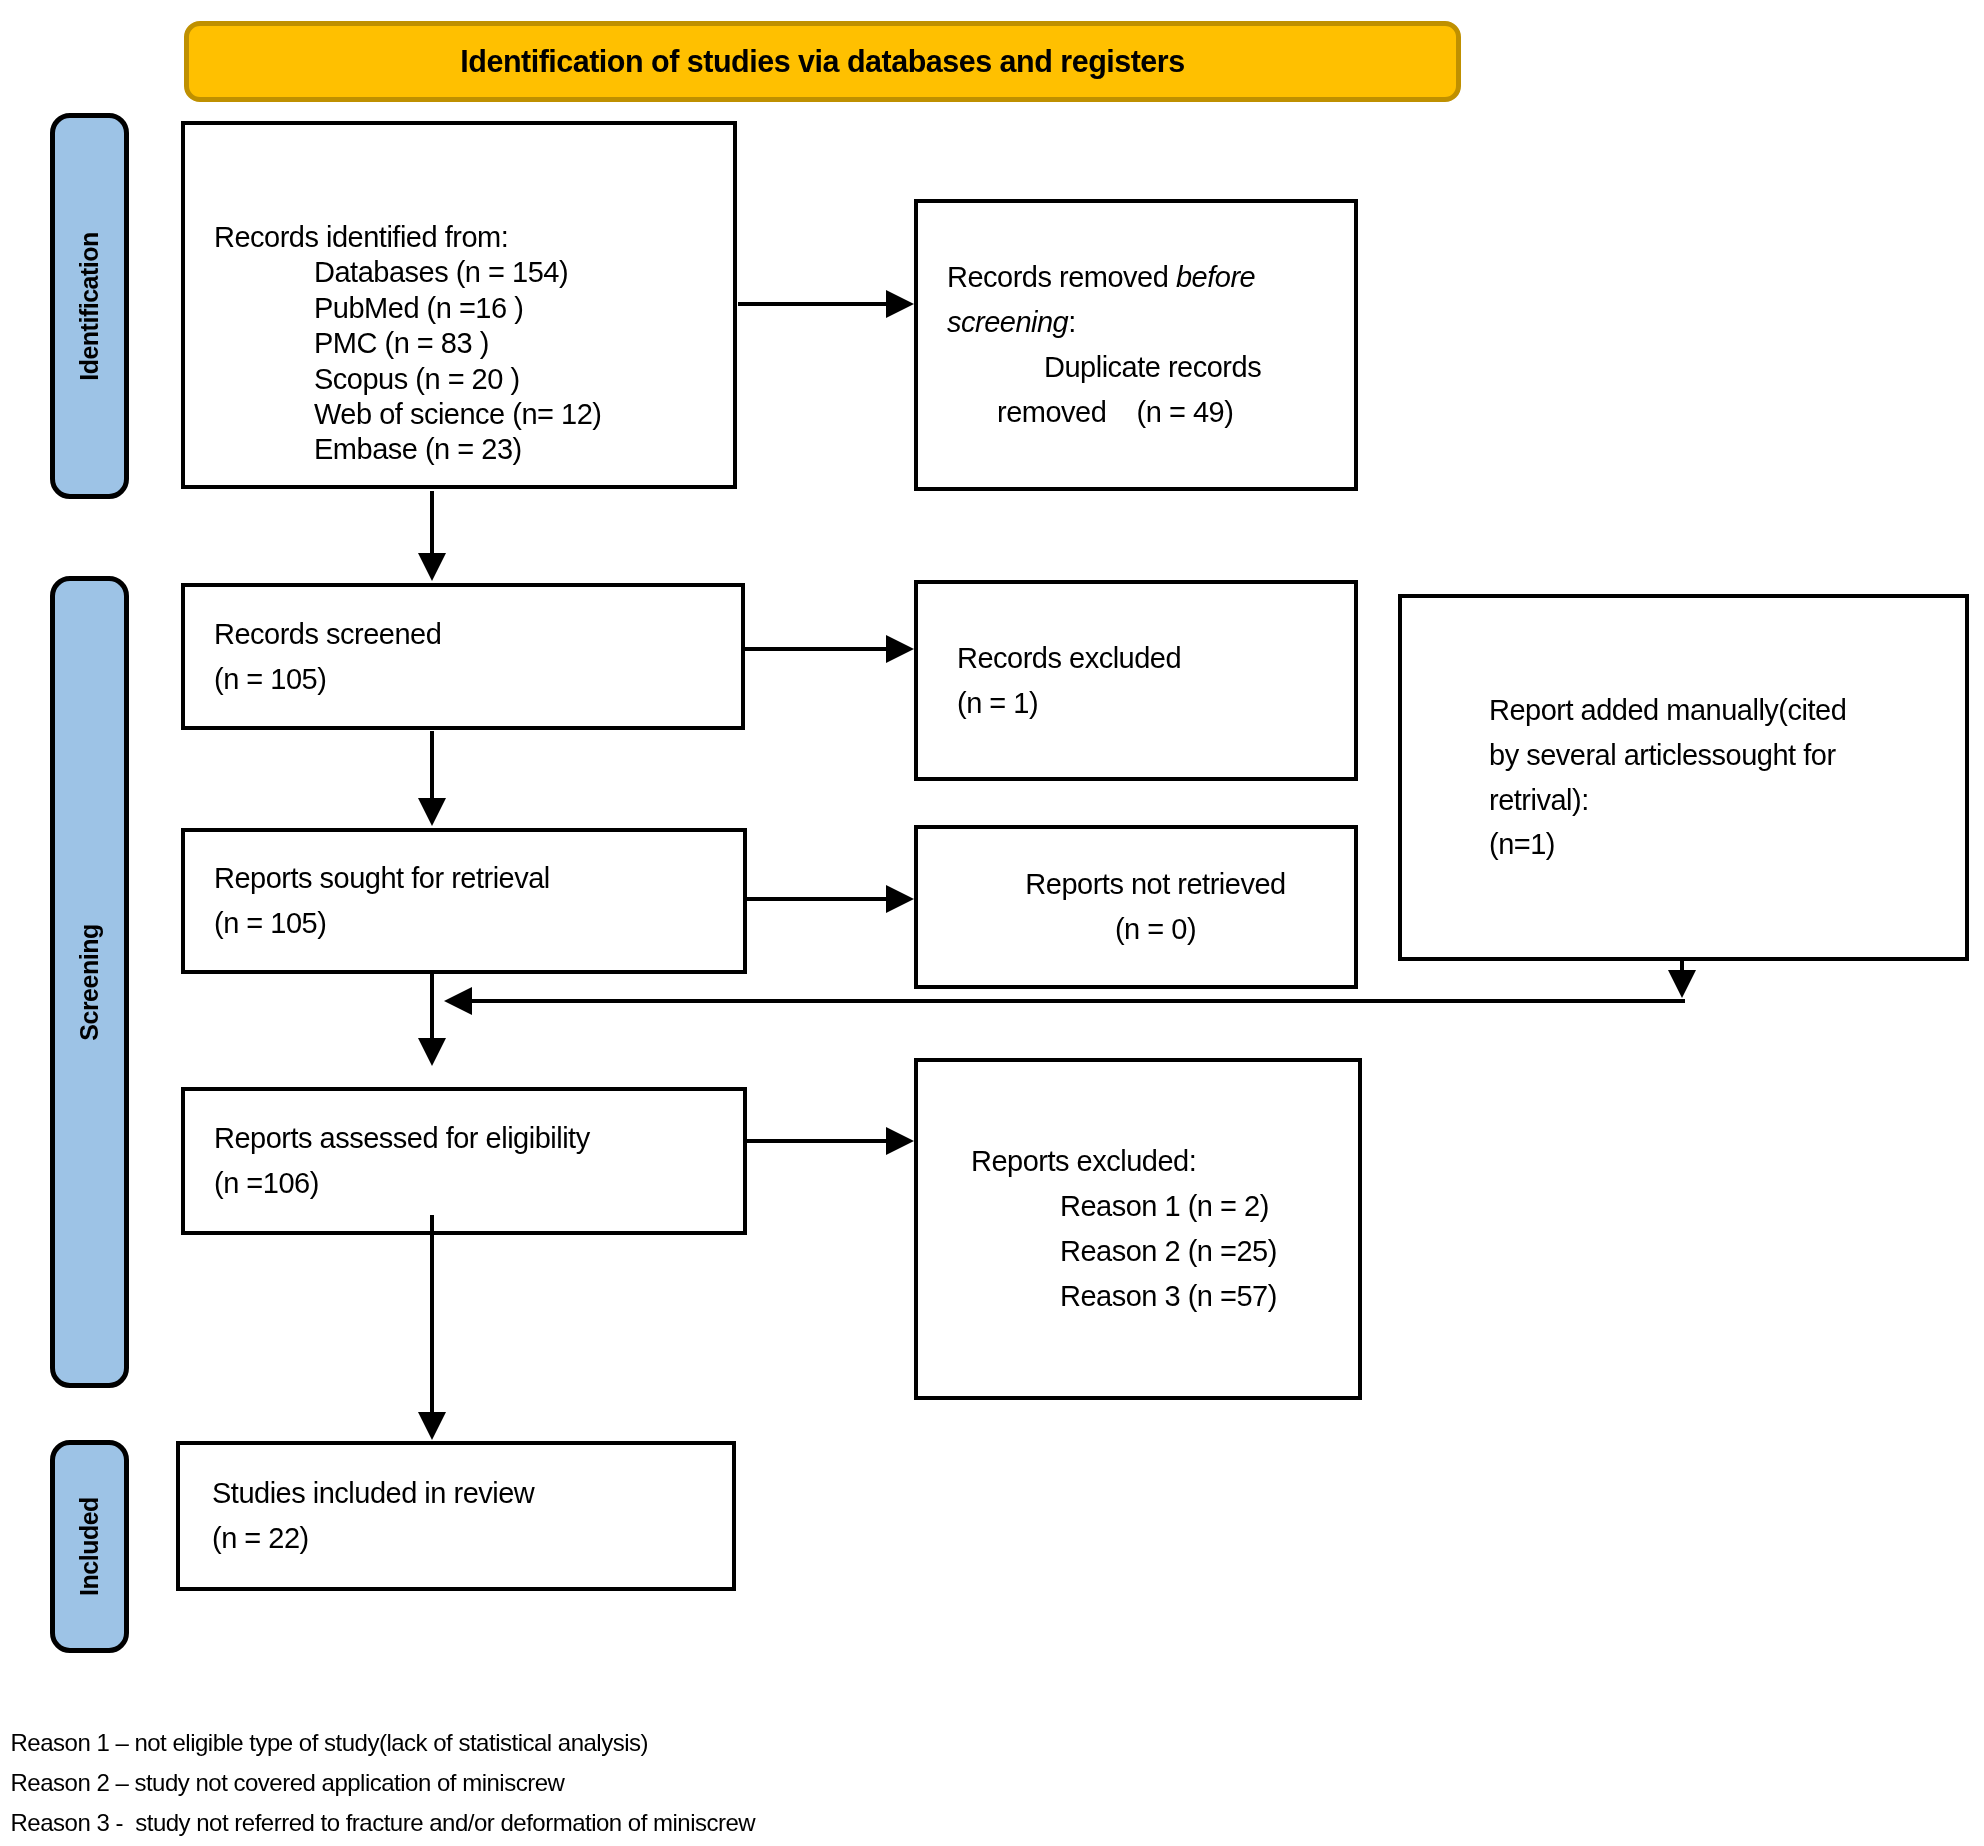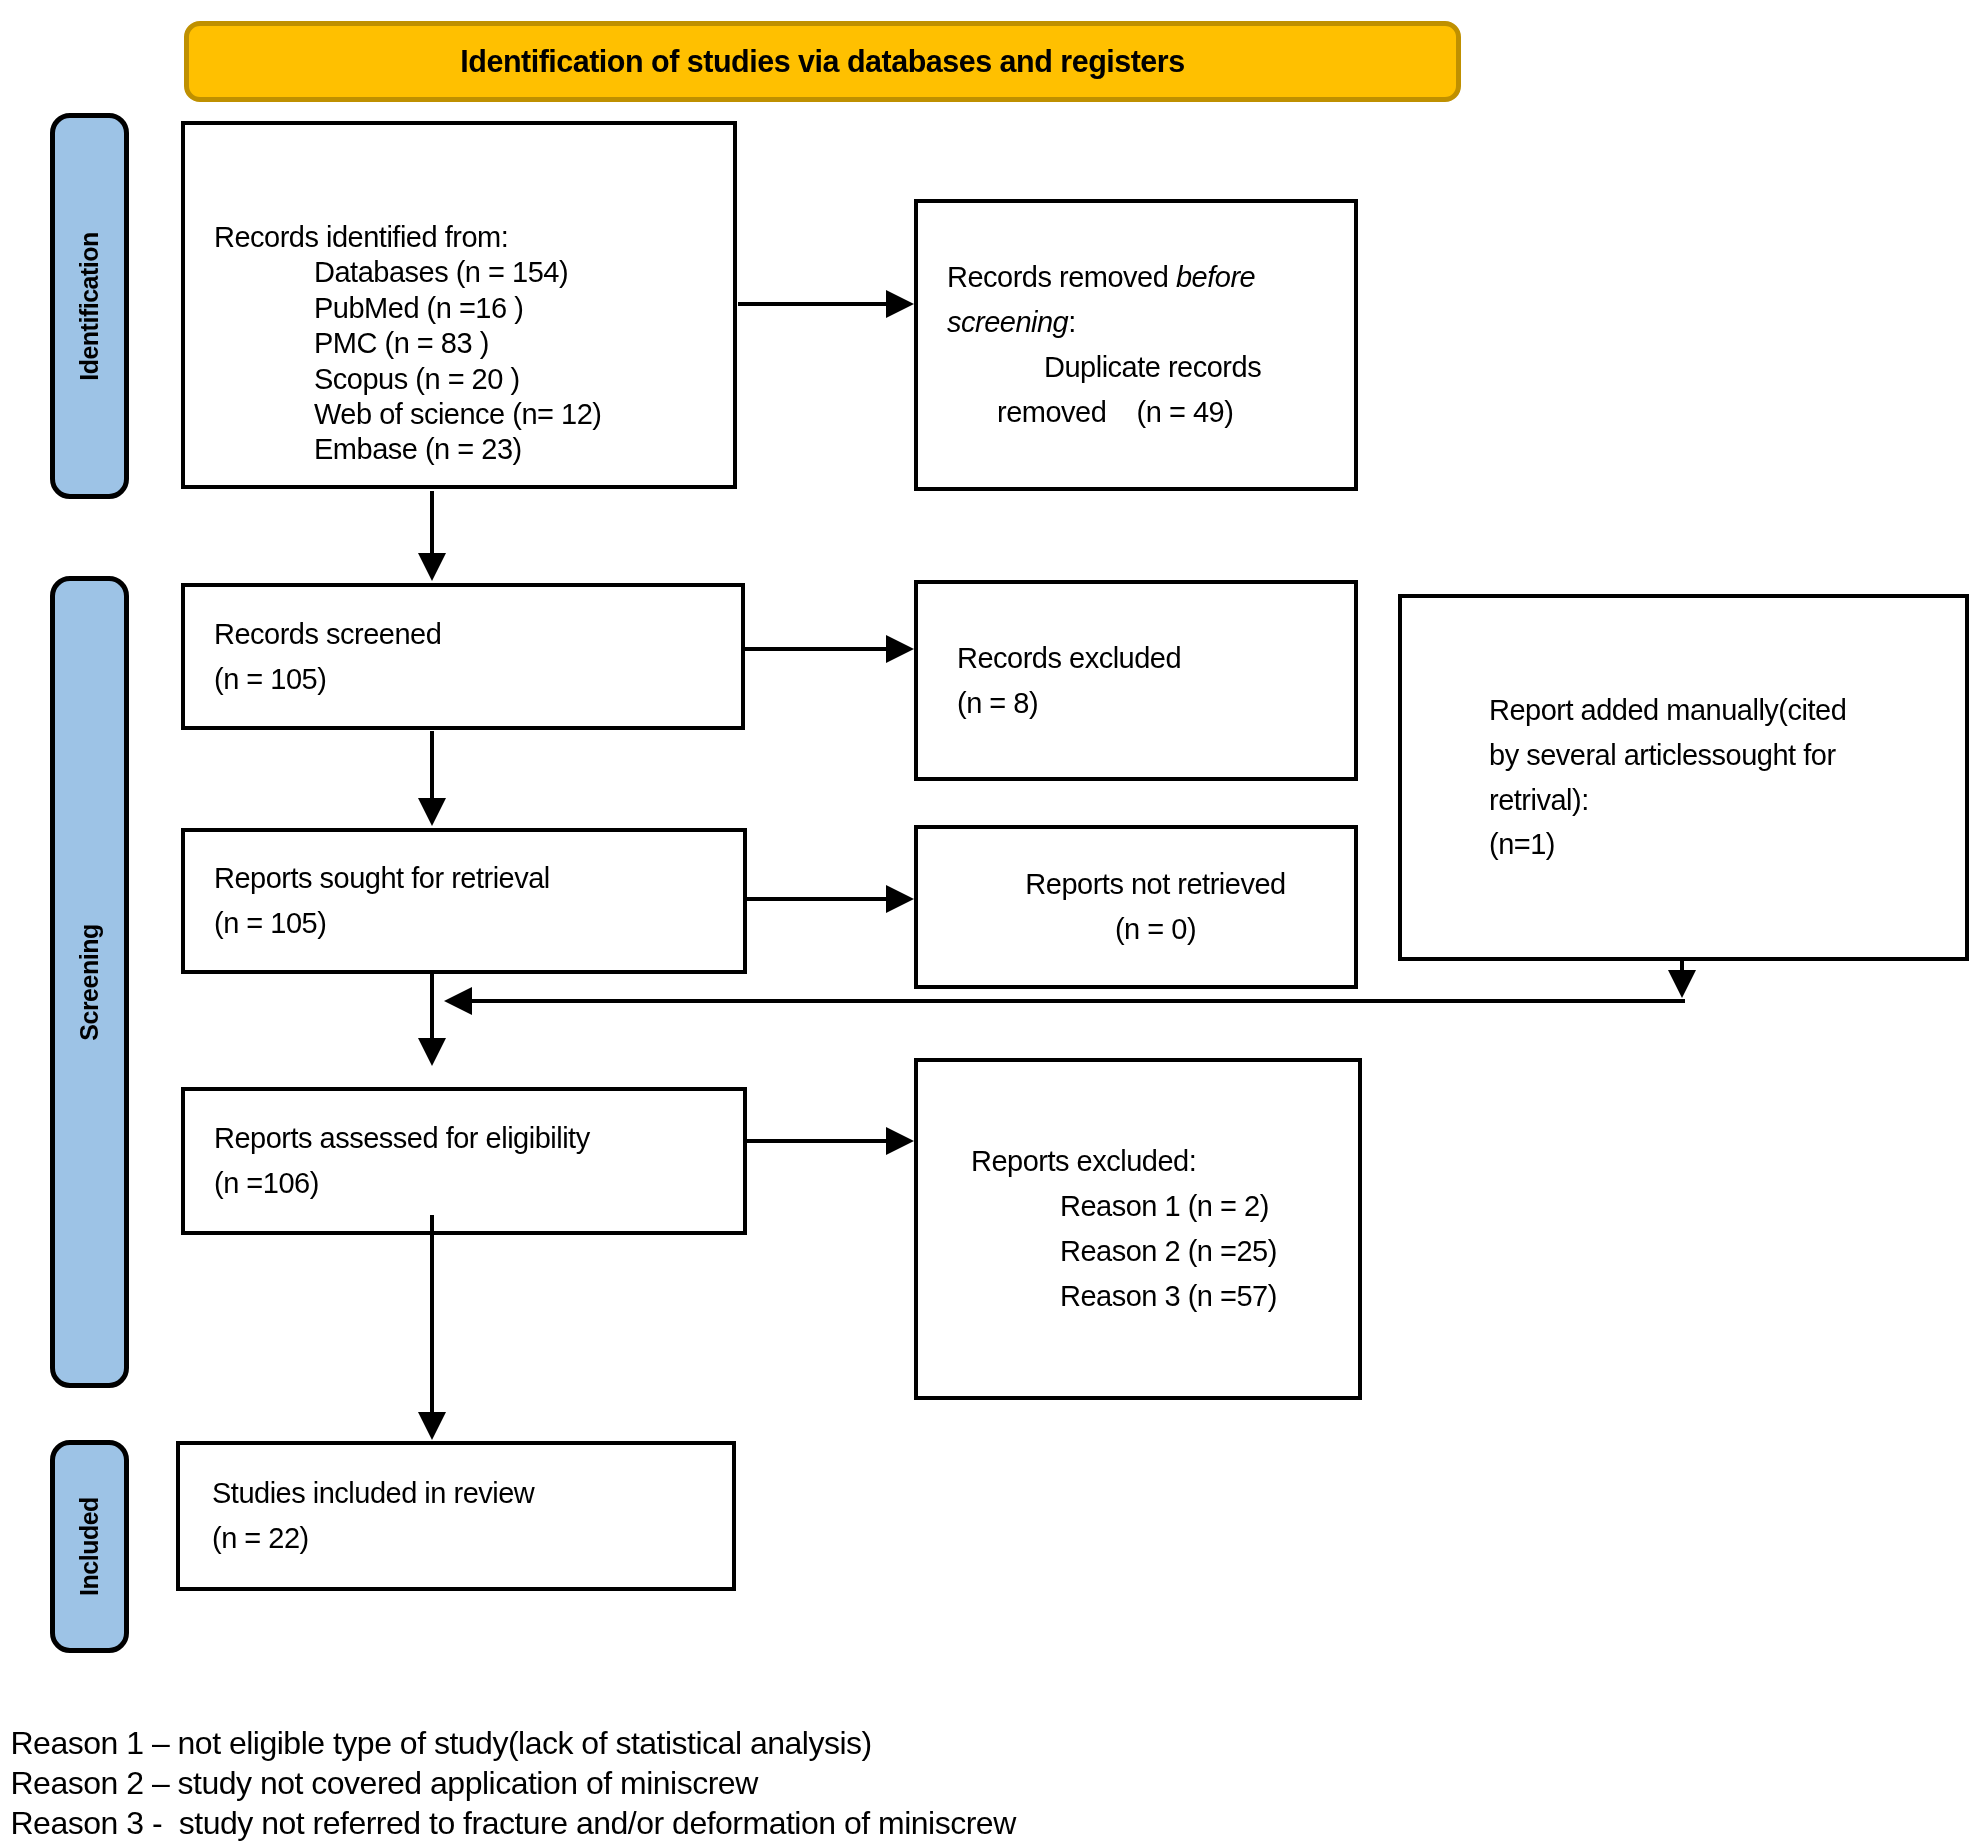--- a/index.html
+++ b/index.html
@@ -45,21 +45,21 @@
   
   .hline,.vline{position:absolute;background:#000;}
   .hline{height:4.2px;}
   .vline{width:4.2px;}
   .ah{position:absolute;width:0;height:0;}
   .ah.down{border-left:14px solid transparent;border-right:14px solid transparent;border-top:28px solid #000;}
   .ah.right{border-top:14px solid transparent;border-bottom:14px solid transparent;border-left:28px solid #000;}
   .ah.left{border-top:14px solid transparent;border-bottom:14px solid transparent;border-right:28px solid #000;}
 
   
-  .footnotes{position:absolute;left:10.5px;top:1723px;width:1955px;font-size:32px;line-height:40px;}
+  .footnotes{position:absolute;left:10.5px;top:1723px;width:1955px;font-size:24px;line-height:40px;}
   .footnote{white-space:pre-wrap;}
   .it{font-style:italic;}
 </style>
 </head>
 <body>
 
 <div class="canvas">
 
   <div class="banner">
     <span>Identification of studies via databases and registers</span>
@@ -89,21 +89,21 @@
 
   <div class="fbox b-removed">
     <div><span>Records removed </span><span class="it">before screening</span><span>:</span></div>
     <div class="l2">Duplicate records</div>
     <div class="l3 prewrap">removed    (n = 49)</div>
   </div>
 
   <div class="fbox b-screened pre">Records screened
 (n = 105)</div>
   <div class="fbox b-rec-excluded pre">Records excluded
-(n = 8)</div>
+(n = 1)</div>
 
   <div class="fbox b-sought pre">Reports sought for retrieval
 (n = 105)</div>
   <div class="fbox b-notretrieved pre">Reports not retrieved
 (n = 0)</div>
   <div class="fbox b-manual pre">Report added manually(cited
 by several articlessought for
 retrival):
 (n=1)</div>
 

